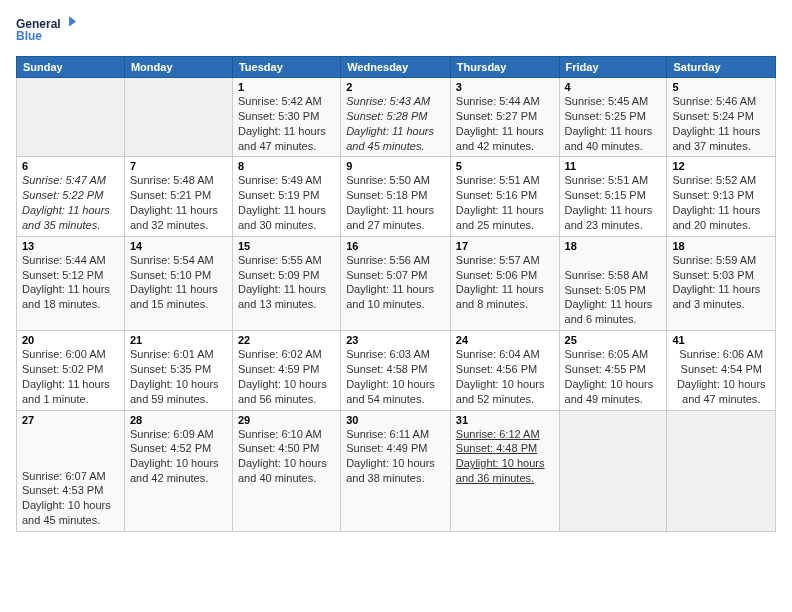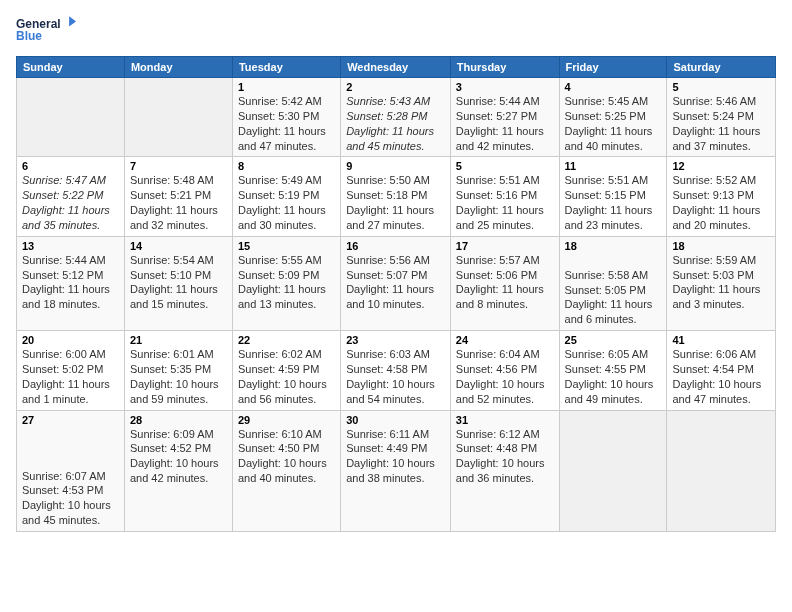--- a/index.html
+++ b/index.html
@@ -263,21 +263,21 @@
 Daylight: 10 hours and 52 minutes.</div>
           </td>
           <td>
             <span class="day-num">25</span>
             <div class="day-info" style="white-space: pre-line;">Sunrise: 6:05 AM
 Sunset: 4:55 PM
 Daylight: 10 hours and 49 minutes.</div>
           </td>
           <td>
             <span class="day-num">41</span>
-            <div class="day-info" style="white-space: pre-line;">Sunrise: 6:06 AM
+            <div class="day-info" style="white-space: pre-line; text-align: center;">Sunrise: 6:06 AM
 Sunset: 4:54 PM
 Daylight: 10 hours and 47 minutes.</div>
           </td>
         </tr>
         <tr>
           <td>
             <span class="day-num">27</span>
             <div class="day-info" style="white-space: pre-line; margin-top: 43px;">Sunrise: 6:07 AM
 Sunset: 4:53 PM
 Daylight: 10 hours and 45 minutes.</div>
@@ -295,21 +295,21 @@
 Daylight: 10 hours and 40 minutes.</div>
           </td>
           <td>
             <span class="day-num">30</span>
             <div class="day-info" style="white-space: pre-line;">Sunrise: 6:11 AM
 Sunset: 4:49 PM
 Daylight: 10 hours and 38 minutes.</div>
           </td>
           <td>
             <span class="day-num">31</span>
-            <div class="day-info" style="white-space: pre-line;">Sunrise: 6:12 AM
+            <div class="day-info" style="white-space: pre-line; text-decoration: underline;">Sunrise: 6:12 AM
 Sunset: 4:48 PM
 Daylight: 10 hours and 36 minutes.</div>
           </td>
           <td class="empty"></td>
           <td class="empty"></td>
         </tr>
       </tbody>
   </table>
 </div>
 

